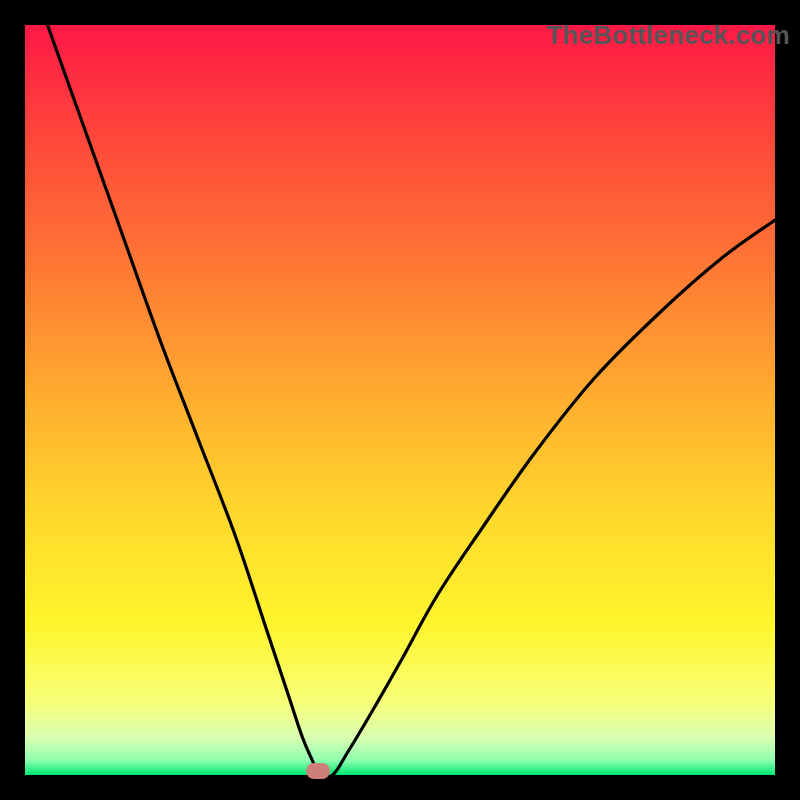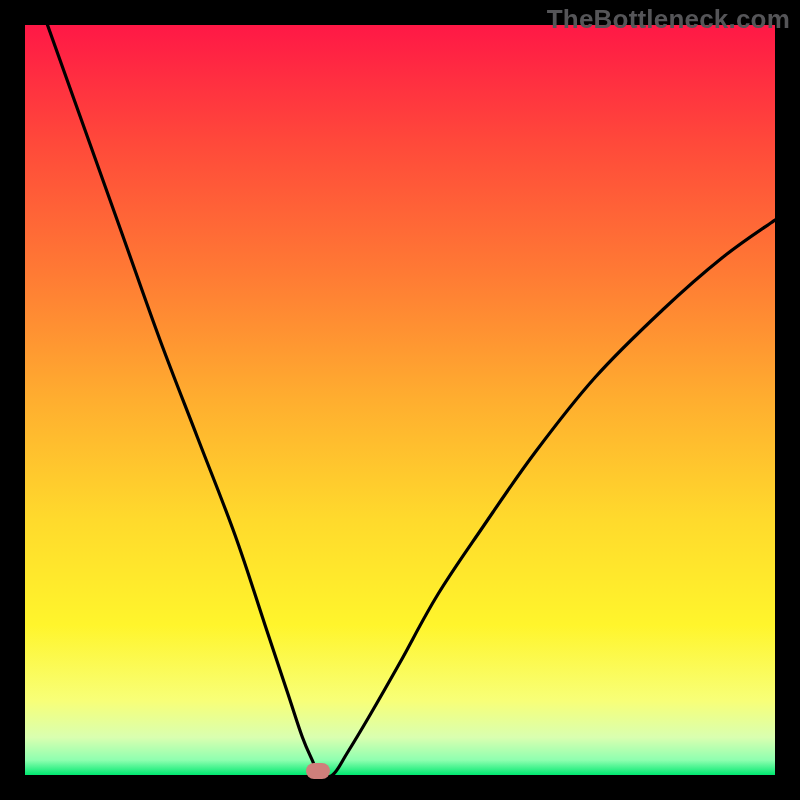--- a/index.html
+++ b/index.html
@@ -12,21 +12,21 @@
     font-family: Arial, Helvetica, sans-serif;
   }
   .outer {
     position: relative;
     width: 800px;
     height: 800px;
     background: #000000;
   }
   .watermark {
     position: absolute;
-    top: 4px;
+    top: 20px;
     right: 10px;
     color: #555558;
     font-size: 26px;
     font-weight: 600;
     letter-spacing: 0.2px;
     z-index: 10;
   }
   .plot-frame {
     position: absolute;
     left: 25px;

